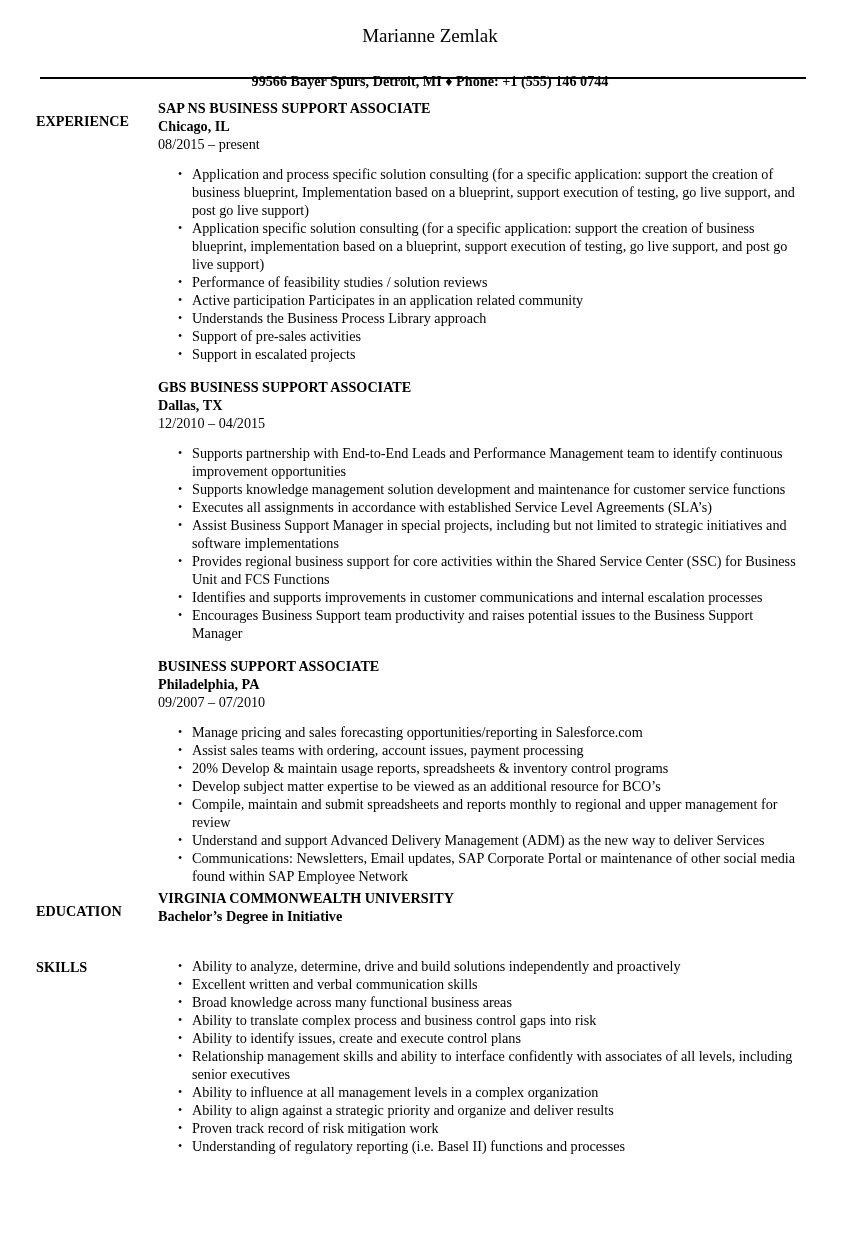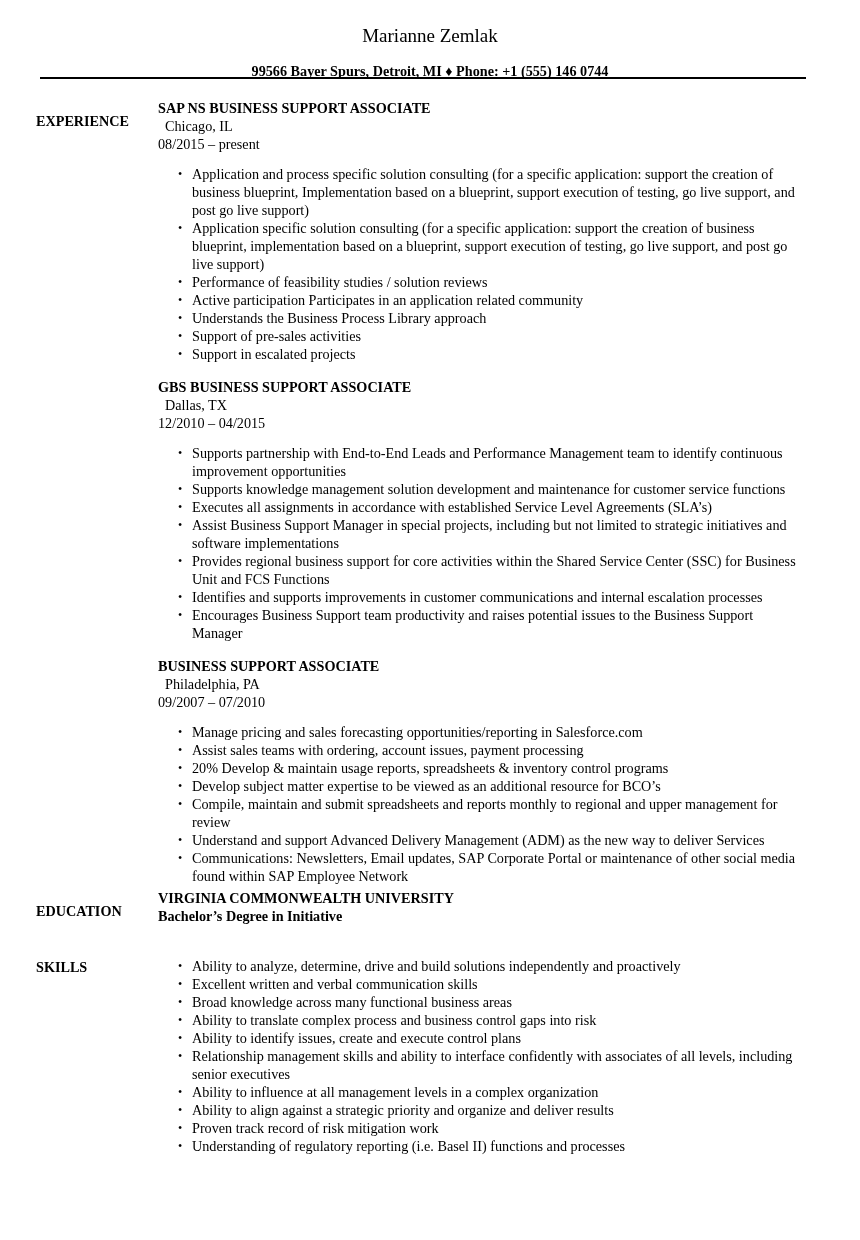--- a/index.html
+++ b/index.html
@@ -25,21 +25,21 @@
     }
     .name {
       font-size: 19px;
       font-weight: normal;
       line-height: 24px;
       margin: 0;
     }
     .contact {
       font-size: 14.2px;
       font-weight: bold;
-      margin-top: 14px;
+      margin-top: 24px;
       line-height: 18px;
     }
     .rule {
       position: absolute;
       left: 40px;
       top: 77px;
       width: 766px;
       height: 2px;
       background: #000;
     }
@@ -64,23 +64,22 @@
     }
     .job {
       margin-bottom: 15px;
     }
     .job-title {
       font-weight: bold;
       font-size: 14.2px;
       line-height: 18px;
     }
     .job-location {
-      font-weight: normal;
+      font-weight: bold;
       line-height: 18px;
-      margin-left: 7px;
     }
     .job-dates {
       line-height: 18px;
     }
     ul.bullets {
       list-style: none;
       margin: 12px;
       padding: 0 0 0 22px;
     }
     ul.bullets li {

